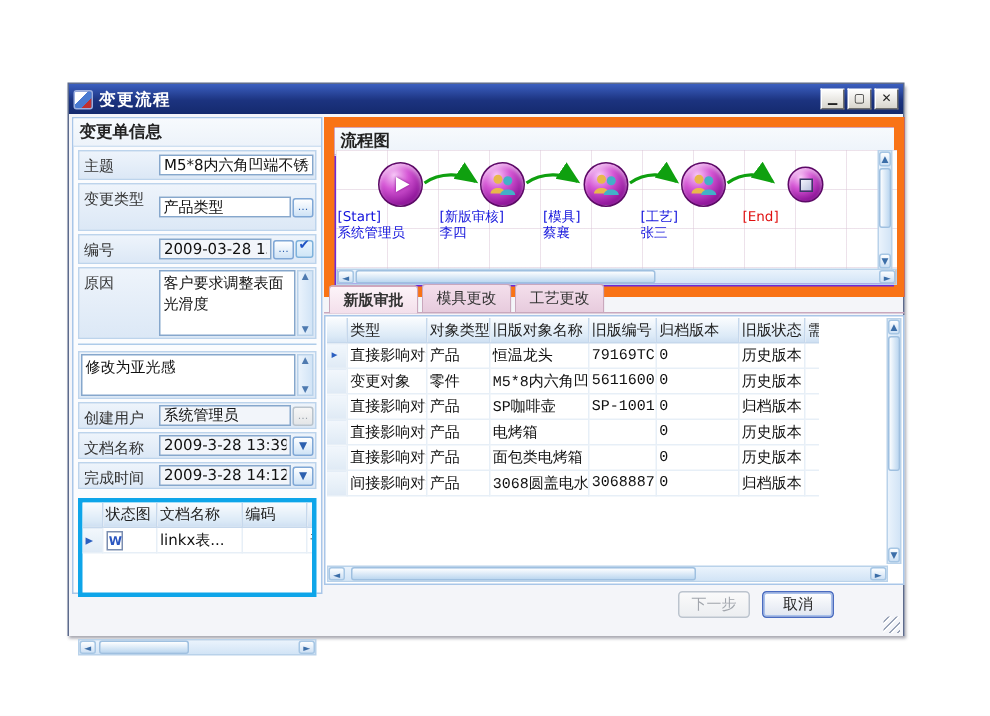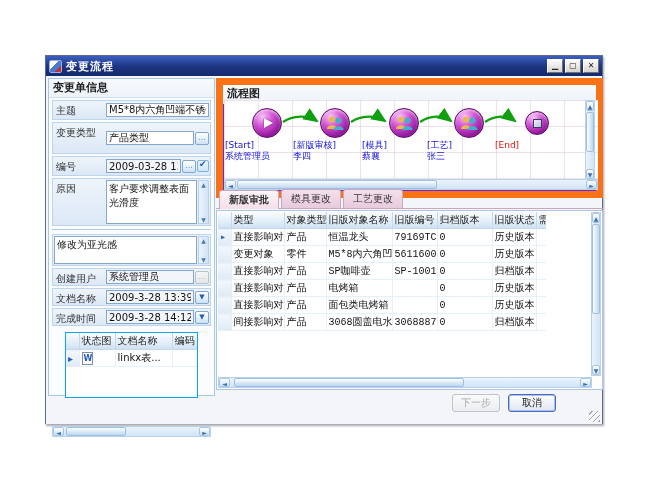--- a/index.html
+++ b/index.html
@@ -203,21 +203,21 @@
           <div class="field" style="height:18px">
             <span class="flabel">完成时间</span>
             <span class="fctrl">
                 <input class="ro" readonly="" value="2009-3-28 14:12:50" style="">
               <span class="mini-btn">▼</span>
               </span>
           </div>
         </div>
 
 
-        <div class="viewport" style="margin:2px 16px 0; height:66px; border:1px solid #0ea5e9;">
+        <div class="viewport" style="margin:2px 3px 0; height:66px; border:3px solid #0ea5e9;">
           <table class="grid" style="width:210px">
             <colgroup>
                 <col style="width:13px">
                 <col style="width:36px">
                 <col style="width:57px">
                 <col style="width:43px">
                 <col style="width:60px">
               </colgroup>
             <tbody>
                 <tr>

